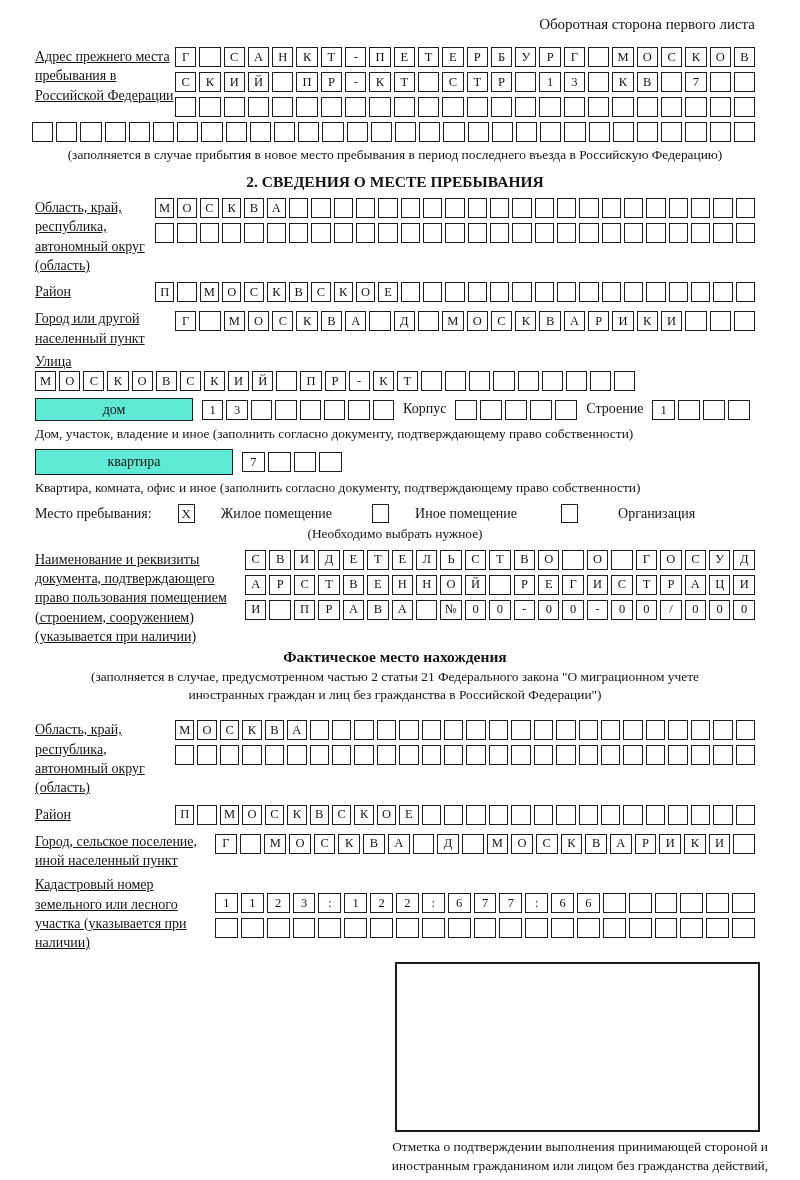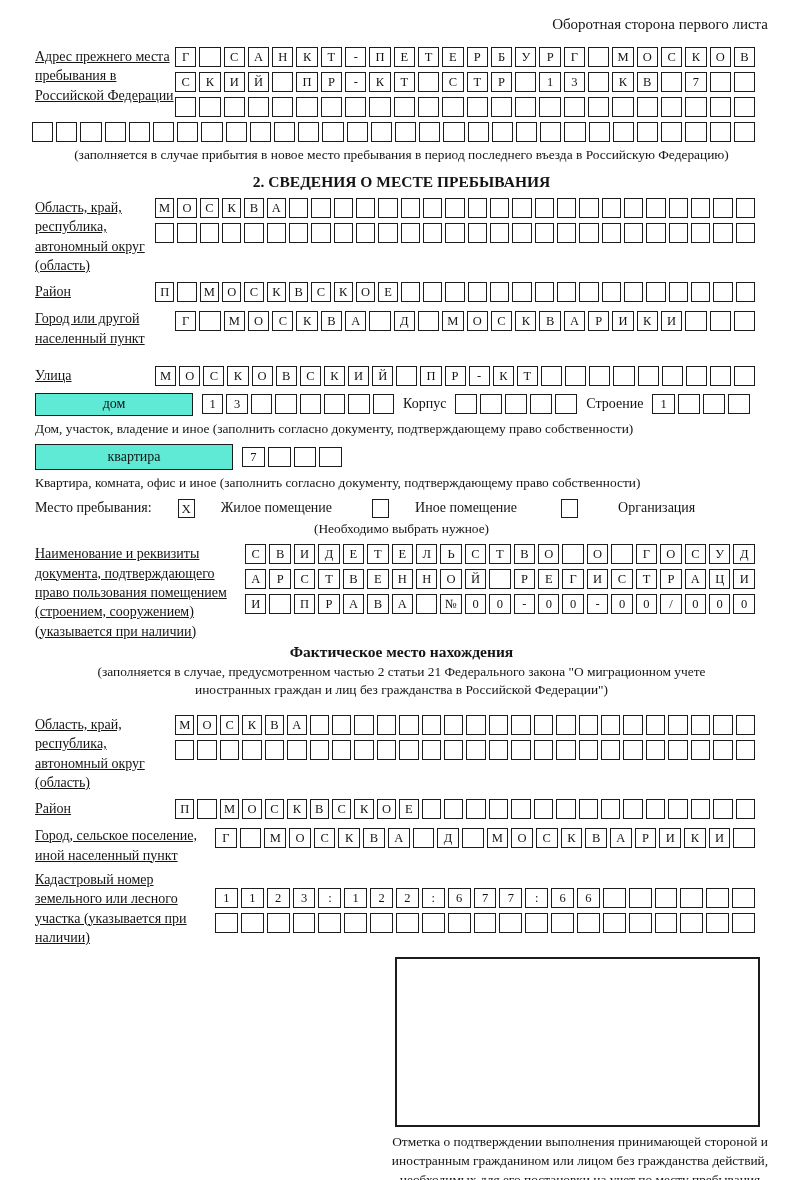--- a/index.html
+++ b/index.html
@@ -1,18 +1,18 @@
 <!DOCTYPE html>
 <html lang="ru"><head>
 <meta charset="utf-8">
 <style>
   html,body{margin:0;padding:0;background:#fff;}
   .page{
     width:800px;height:1180px;box-sizing:border-box;position:relative;
-    padding:16px 32px 0 35px;overflow:hidden;
+    padding:16px 45px 0 35px;overflow:hidden;
     font-family:"Liberation Serif","DejaVu Serif",serif;color:#141414;background:#fff;
   }
   .hdr-note{text-align:right;font-size:15px;margin-bottom:14px;}
   .fgroup{display:flex;align-items:flex-start;margin-top:7px;}
   .flabel{font-size:14px;line-height:1.38;flex:0 0 auto;text-decoration:underline;}
   .rows{display:flex;flex-direction:column;gap:5px;flex:0 0 auto;}
   .cells{display:flex;gap:3px;}
   .cell{
     flex:1 1 0;height:20px;border:1.7px solid #1c1c1c;box-sizing:border-box;
     display:flex;align-items:center;justify-content:center;
@@ -277,21 +277,21 @@
         <div class="cell">Р</div>
         <div class="cell">И</div>
         <div class="cell">К</div>
         <div class="cell">И</div>
         <div class="cell"></div>
         <div class="cell"></div>
         <div class="cell"></div>
       </div>
   </div>
 
-  <div class="fgroup" style="margin-top:18px;">
+  <div class="fgroup" style="margin-top:4px;flex-direction:column;">
     <div class="flabel" style="width:120px;">Улица</div>
     <div class="cells" style="width:600px;">
         <div class="cell">М</div>
         <div class="cell">О</div>
         <div class="cell">С</div>
         <div class="cell">К</div>
         <div class="cell">О</div>
         <div class="cell">В</div>
         <div class="cell">С</div>
         <div class="cell">К</div>

